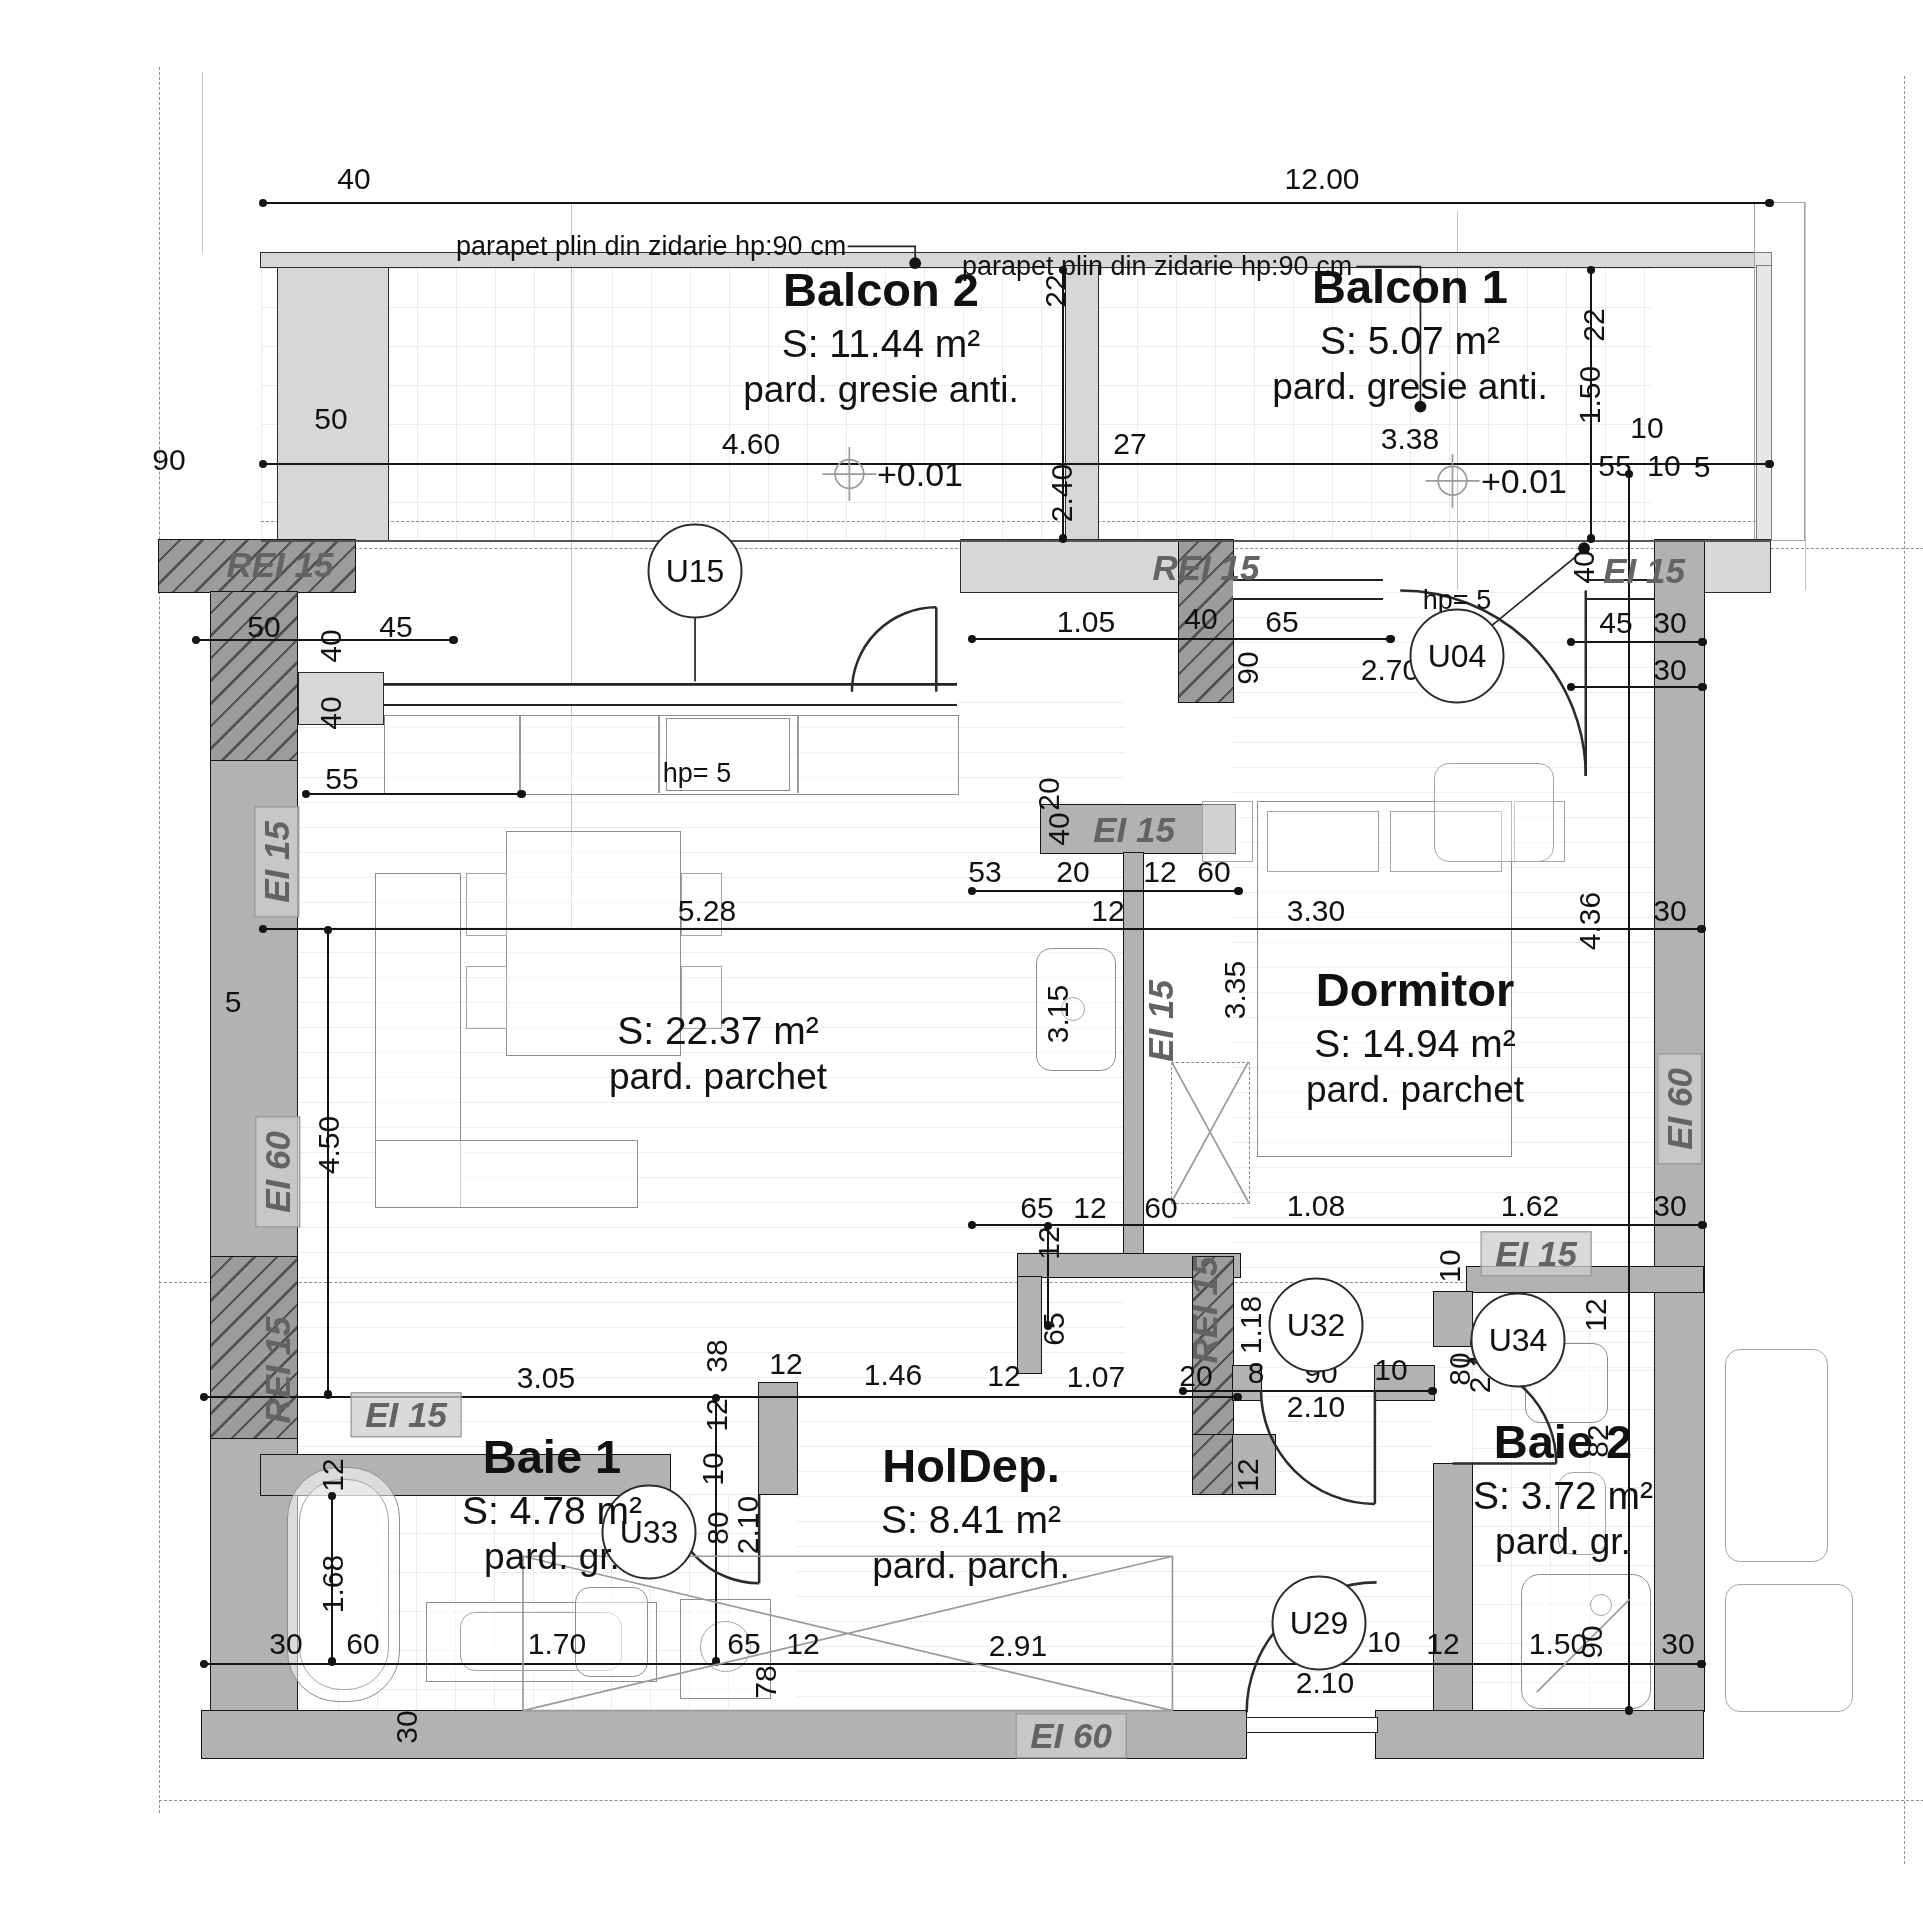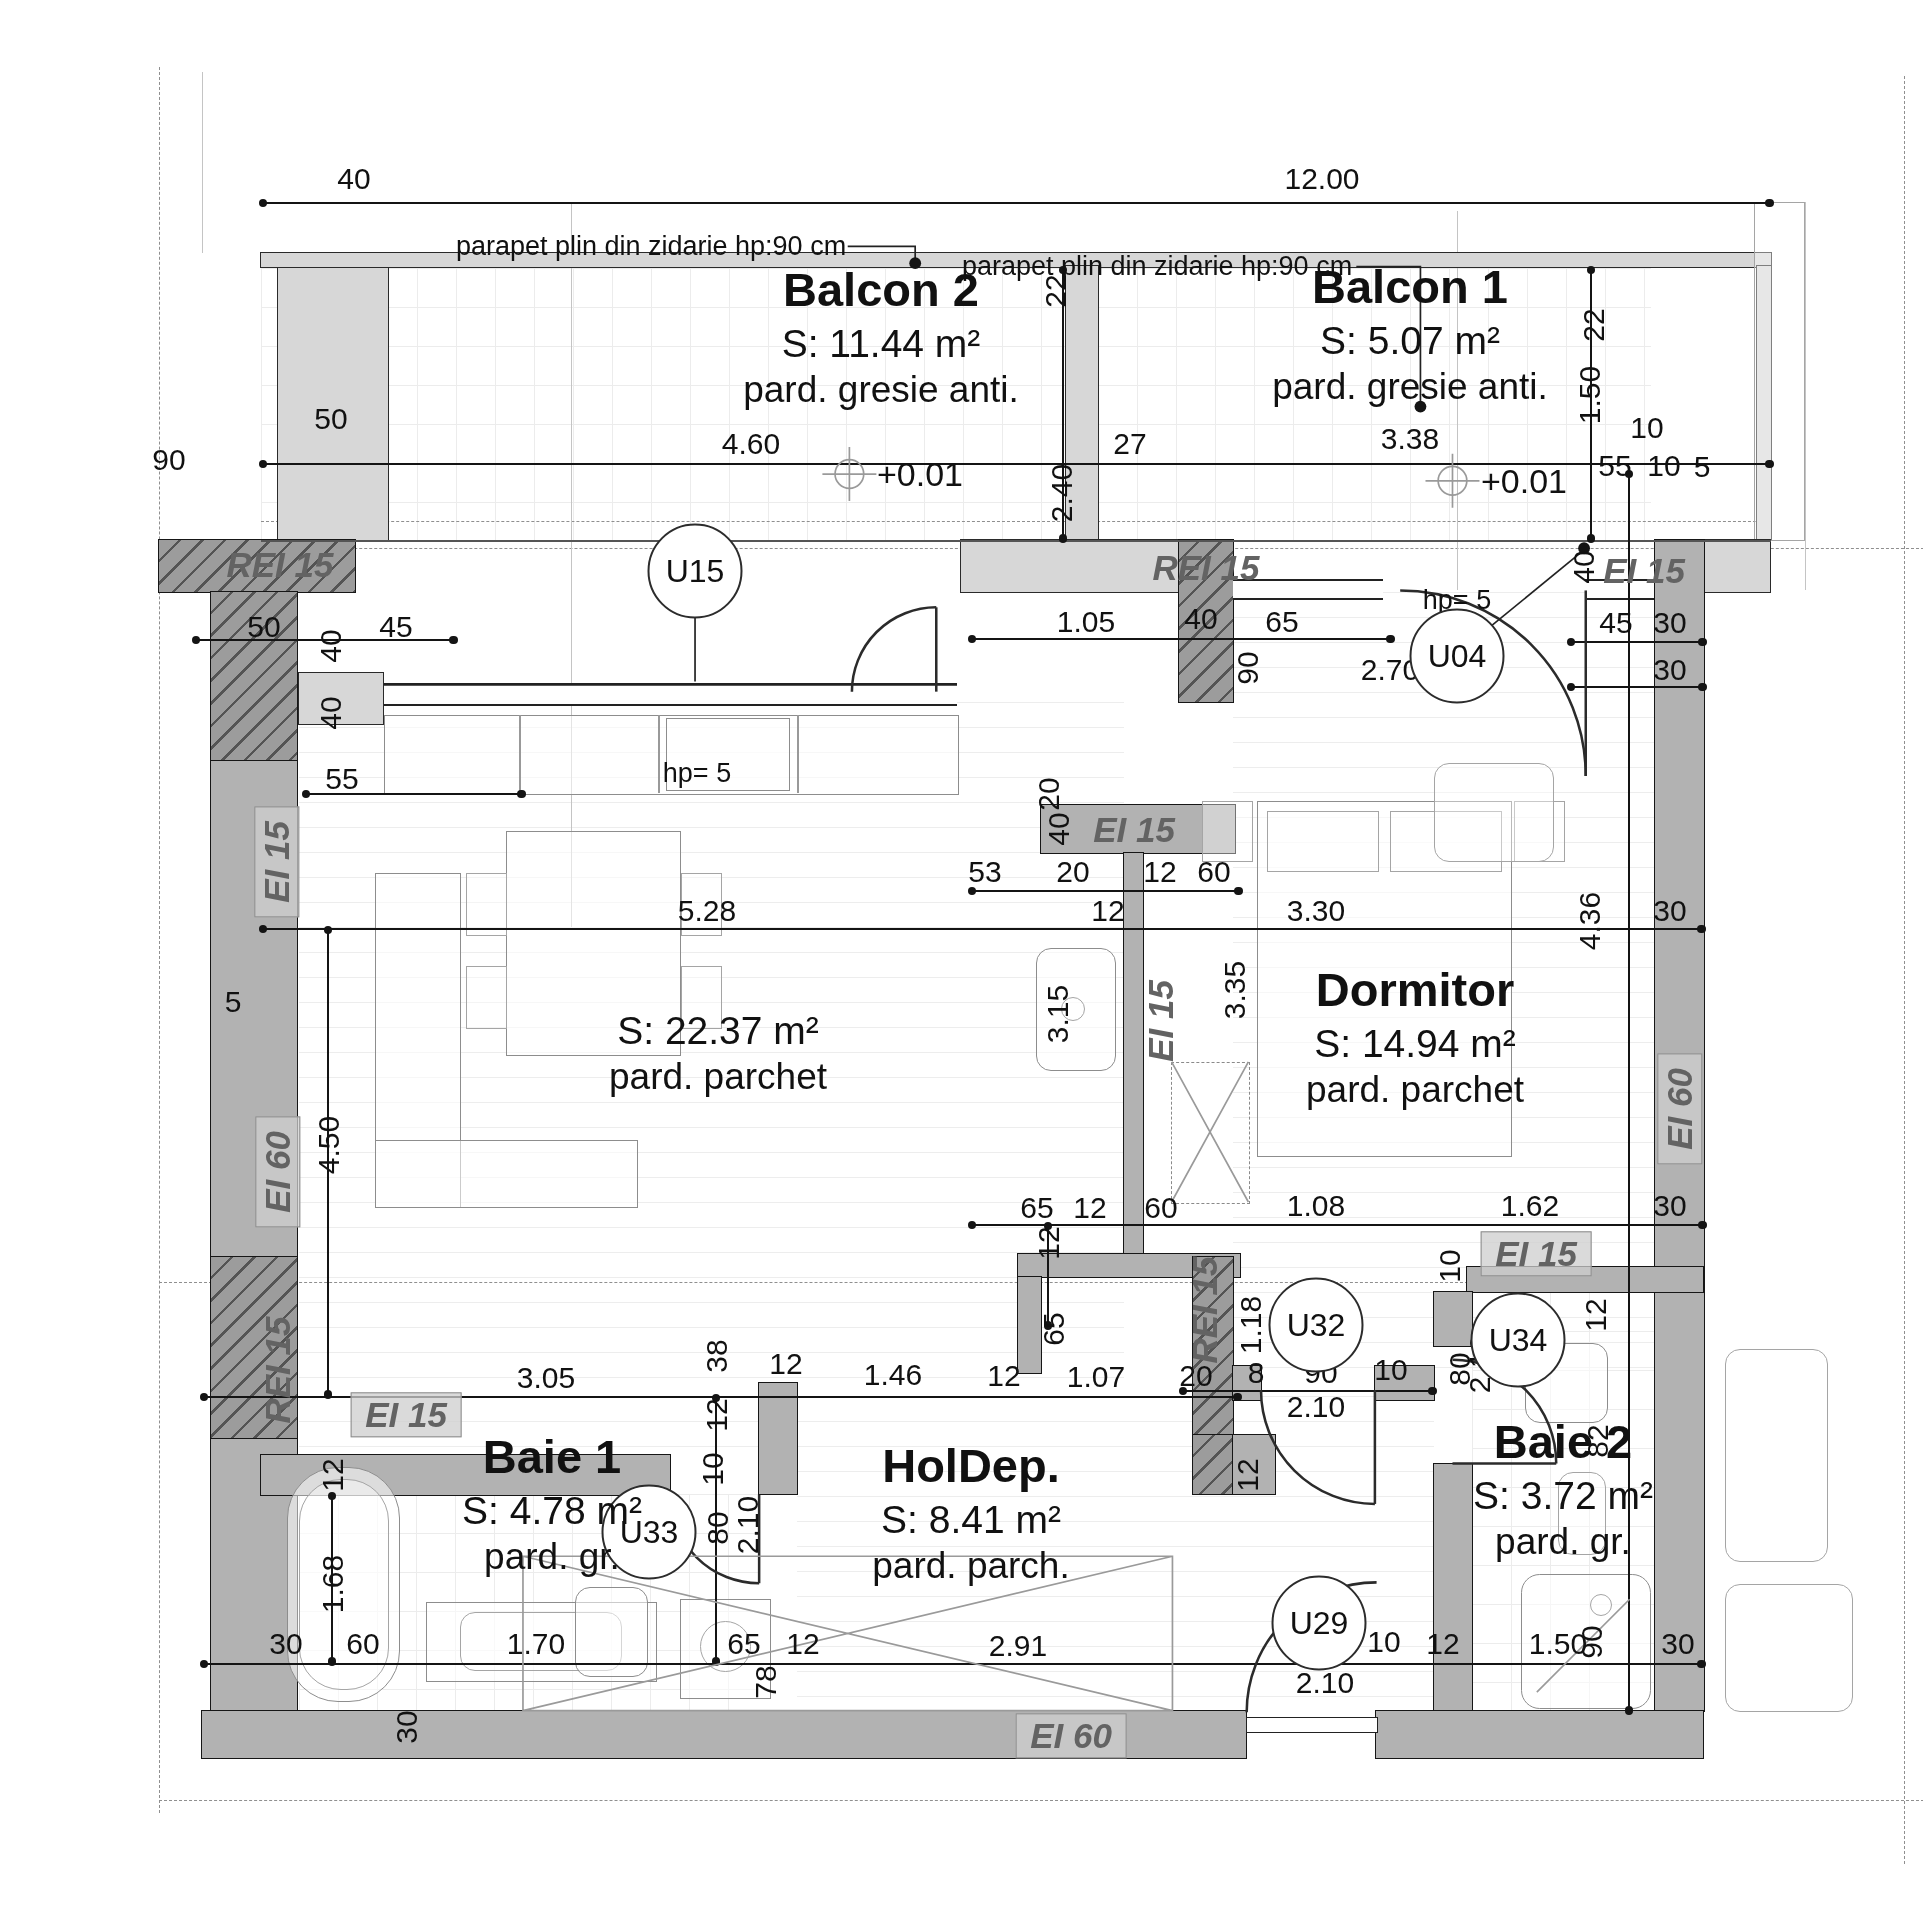--- a/index.html
+++ b/index.html
@@ -278,21 +278,21 @@
     <div class="dim" style="left: 1096px; top: 1377px;">1.07</div>
     <div class="dim v" style="left: 717px; top: 1415px;">12</div>
     <div class="dim v" style="left: 333px; top: 1475px;">12</div>
     <div class="dim v" style="left: 713px; top: 1469px;">10</div>
     <div class="dim v" style="left: 718px; top: 1528px;">80</div>
     <div class="dim v" style="left: 748px; top: 1525px;">2.10</div>
     <div class="dim v" style="left: 333px; top: 1584px;">1.68</div>
     <div class="dim v" style="left: 1248px; top: 1475px;">12</div>
     <div class="dim" style="left: 286px; top: 1644px;">30</div>
     <div class="dim" style="left: 363px; top: 1644px;">60</div>
-    <div class="dim" style="left: 536px; top: 1644px;">1.70</div>
+    <div class="dim" style="left: 557px; top: 1644px;">1.70</div>
     <div class="dim" style="left: 744px; top: 1644px;">65</div>
     <div class="dim" style="left: 803px; top: 1644px;">12</div>
     <div class="dim v" style="left: 766px; top: 1682px;">78</div>
     <div class="dim" style="left: 1018px; top: 1646px;">2.91</div>
     <div class="dim" style="left: 1316px; top: 1639px;">90</div>
     <div class="dim" style="left: 1325px; top: 1683px;">2.10</div>
     <div class="dim" style="left: 1384px; top: 1642px;">10</div>
     <div class="dim" style="left: 1443px; top: 1644px;">12</div>
     <div class="dim" style="left: 1558px; top: 1644px;">1.50</div>
     <div class="dim v" style="left: 1592px; top: 1642px;">90</div>

